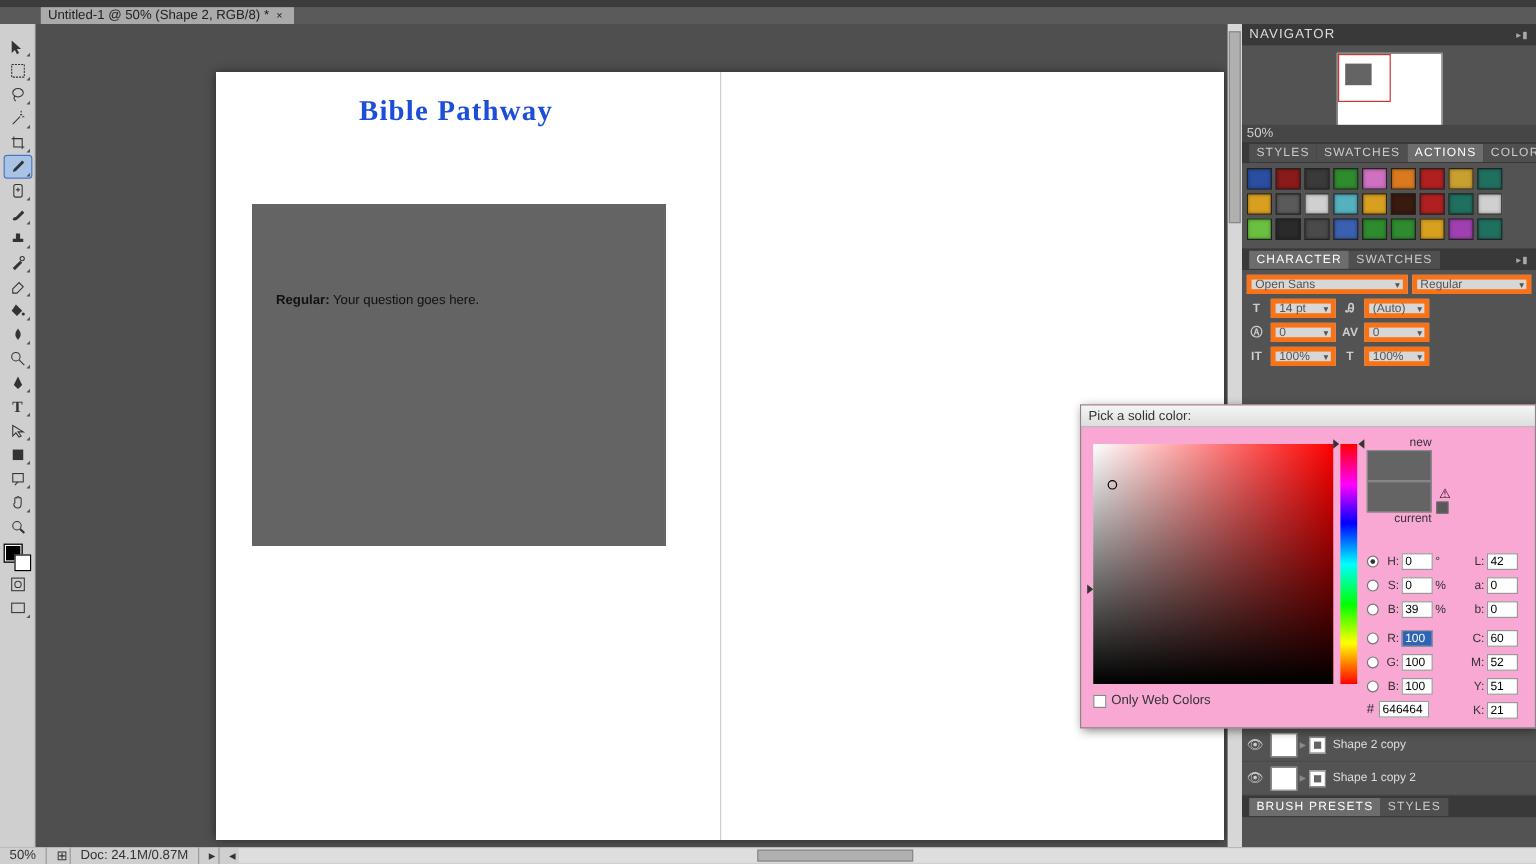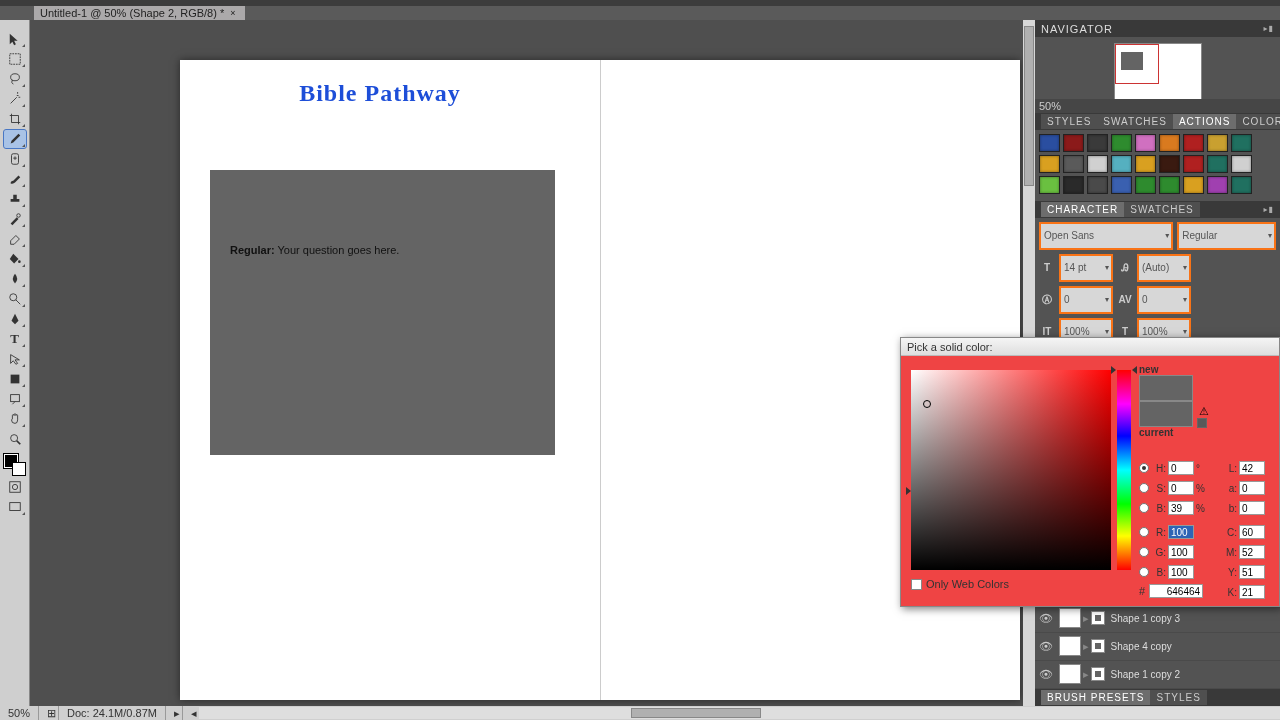--- a/index.html
+++ b/index.html
@@ -57,50 +57,50 @@
 
 
 .styles-body { background:#535353; padding:4px; }
 .style-row { display:flex; gap:3px; margin-bottom:3px;}
 .style-sw { width:21px; height:18px; border:1px solid #222; box-shadow:inset 0 0 3px rgba(0,0,0,.4); cursor:pointer;}
 
 
 .char-body { background:#535353; padding:4px; display:flex; flex-direction:column; gap:4px;}
 .char-row { display:flex; gap:4px; align-items:center;}
 .char-row .sel { flex:1; }
-.dd { background:#d7d7d7; border:2px solid #f97316; height:28px; display:flex; align-items:center; padding:0 3px; font-size:10px; color:#555; position:relative;}
+.dd { background:#d7d7d7; border:4px solid #f97316; height:16px; display:flex; align-items:center; padding:0 3px; font-size:10px; color:#555; position:relative;}
 .dd::after{ content:"▾"; position:absolute; right:2px; font-size:8px; color:#555;}
 .char-ic{ width:16px; height:14px; display:flex; align-items:center; justify-content:center; font-size:10px; color:#ccc; font-weight:bold;}
 
 
 .layers-body { background:#535353; }
 .layer-row { height:28px; display:flex; align-items:center; padding:0 4px; gap:6px; border-bottom:1px solid #4a4a4a;}
 .eye{ width:14px; height:14px; display:flex; align-items:center; justify-content:center; color:#ccc;}
 .layer-thumbs{ display:flex; gap:2px; align-items:center;}
 .lthumb{ width:22px; height:20px; background:#fff; border:1px solid #888; position:relative;}
 .lthumb.small{ width:14px; height:14px;}
 .lthumb .fill{ position:absolute; inset:3px; background:#646464;}
 .layer-name{ font-size:10px; color:#ddd;}
 
 
-.color-dialog { position:absolute; left:900px; top:337px; width:380px; height:270px; background:#ef4444; border:1px solid #888; box-shadow:2px 2px 8px rgba(0,0,0,.5); }
+.color-dialog { position:absolute; left:900px; top:337px; width:380px; height:270px; background:#f9a8d4; border:1px solid #888; box-shadow:2px 2px 8px rgba(0,0,0,.5); }
 .cd-title { height:18px; background:linear-gradient(#f5f5f5,#dedede); display:flex; align-items:center; padding:0 6px; font-size:11px; color:#333; border-bottom:1px solid #bbb;}
 .cd-body { position:relative; height:252px; padding:8px;}
 .satval { position:absolute; left:10px; top:14px; width:200px; height:200px; background:
   linear-gradient(to top, #000, transparent),
   linear-gradient(to right, #fff, #ff0000);
   cursor:crosshair;
 }
 .satval .cursor{ position:absolute; left:12px; top:30px; width:8px; height:8px; border:1px solid #000; border-radius:50%;}
 .satval .slider-arrow{ position:absolute; left:-5px; top:117px; width:0; height:0; border-top:4px solid transparent; border-bottom:4px solid transparent; border-left:5px solid #333;}
 .huebar { position:absolute; left:216px; top:14px; width:14px; height:200px; background:linear-gradient(to bottom, #f00 0%, #f0f 17%, #00f 33%, #0ff 50%, #0f0 67%, #ff0 83%, #f00 100%); cursor:pointer;}
 .huebar .arrow-r{position:absolute; left:-6px; top:-4px; width:0;height:0;border-top:4px solid transparent;border-bottom:4px solid transparent;border-left:5px solid #333;}
 .huebar .arrow-l{position:absolute; right:-6px; top:-4px; width:0;height:0;border-top:4px solid transparent;border-bottom:4px solid transparent;border-right:5px solid #333;}
 .newcur { position:absolute; left:238px; top:8px; width:54px; }
-.newcur .lbl{ font-size:10px; color:#333; text-align:left;font-weight:bold;}
+.newcur .lbl{ font-size:10px; color:#333; text-align:right;}
 .newcur .box{ height:26px; border:1px solid #888;}
 .newcur .box.top{ background:#646464;}
 .newcur .box.bot{ background:#646464;}
 .warn-ic{ position:absolute; left:296px; top:48px; width:14px; height:14px; display:flex; align-items:center; justify-content:center; font-size:11px;}
 .warn-box{ position:absolute; left:296px; top:62px; width:10px; height:10px; background:#595959; border:1px solid #666;}
 
 .btncol { position:absolute; right:6px; top:6px; display:flex; flex-direction:column; gap:4px;}
 .dlg-btn { width:58px; height:18px; background:linear-gradient(#fdfdfd,#e2e2e2); border:1px solid #999; border-radius:3px; font-size:10px; color:#333; display:flex; align-items:center; justify-content:center; cursor:pointer;}
 .dlg-btn.wide{ width:58px; font-size:9px;}
 
@@ -110,21 +110,21 @@
 .val-grid .row .radio{ width:10px; height:10px; border:1px solid #777; border-radius:50%; margin-right:1px; background:#fff;}
 .val-grid .row .radio.on::after{content:""; display:block; width:4px; height:4px; background:#333; border-radius:50%; margin:2px;}
 .val-grid .row input{ width:26px; height:14px; border:1px solid #999; font-size:10px; padding:0 2px; background:#fff;}
 .val-grid .row input.hl{ background:#2e64b5; color:#fff;}
 .val-grid .row .unit{ width:10px; font-size:10px; color:#333;}
 .val-grid.right{ left:322px;}
 
 .webcolors{ position:absolute; left:10px; top:222px; display:flex; align-items:center; gap:4px; font-size:10px; color:#333;}
 .webcolors .cb{ width:11px; height:11px; border:1px solid #888; background:#fff;}
 .hexrow{ position:absolute; left:238px; top:228px; display:flex; align-items:center; gap:4px; font-size:10px; color:#333;}
-.hexrow input{ width:54px; height:14px; border:1px solid #999; font-size:10px; padding:0 2px;text-align:right;}
+.hexrow input{ width:42px; height:14px; border:1px solid #999; font-size:10px; padding:0 2px;}
 
 
 .status { position:absolute; bottom:0; left:0; right:0; height:14px; background:#cfcfcf; display:flex; align-items:center; font-size:10px; color:#333;}
 .status .seg{ padding:0 8px; border-right:1px solid #999; height:14px; display:flex; align-items:center;}
 .hscroll{ flex:1; height:12px; background:#dedede; position:relative;}
 .hscroll .thumb{ position:absolute; left:40%; width:130px; height:10px; top:1px; background:#b0b0b0; border:1px solid #888;}
 
 
 .vscroll{ position:absolute; right:0; top:0; width:12px; height:100%; background:#d7d7d7;}
 .vscroll .thumb{ position:absolute; top:6px; left:1px; width:10px; height:160px; background:#b0b0b0; border:1px solid #888;}
@@ -416,21 +416,21 @@
       </div>
       <div class="layer-row">
         <span class="eye">👁</span>
         <div class="layer-thumbs">
             <div class="lthumb"></div>
             <span style="color:#888">▸</span>
             <div class="lthumb small">
               <div class="fill"></div>
             </div>
           </div>
-        <span class="layer-name">Shape 4 copy</span>
+        <span class="layer-name">Shape 2 copy</span>
       </div>
       <div class="layer-row">
         <span class="eye">👁</span>
         <div class="layer-thumbs">
             <div class="lthumb"></div>
             <span style="color:#888">▸</span>
             <div class="lthumb small">
               <div class="fill"></div>
             </div>
           </div>

